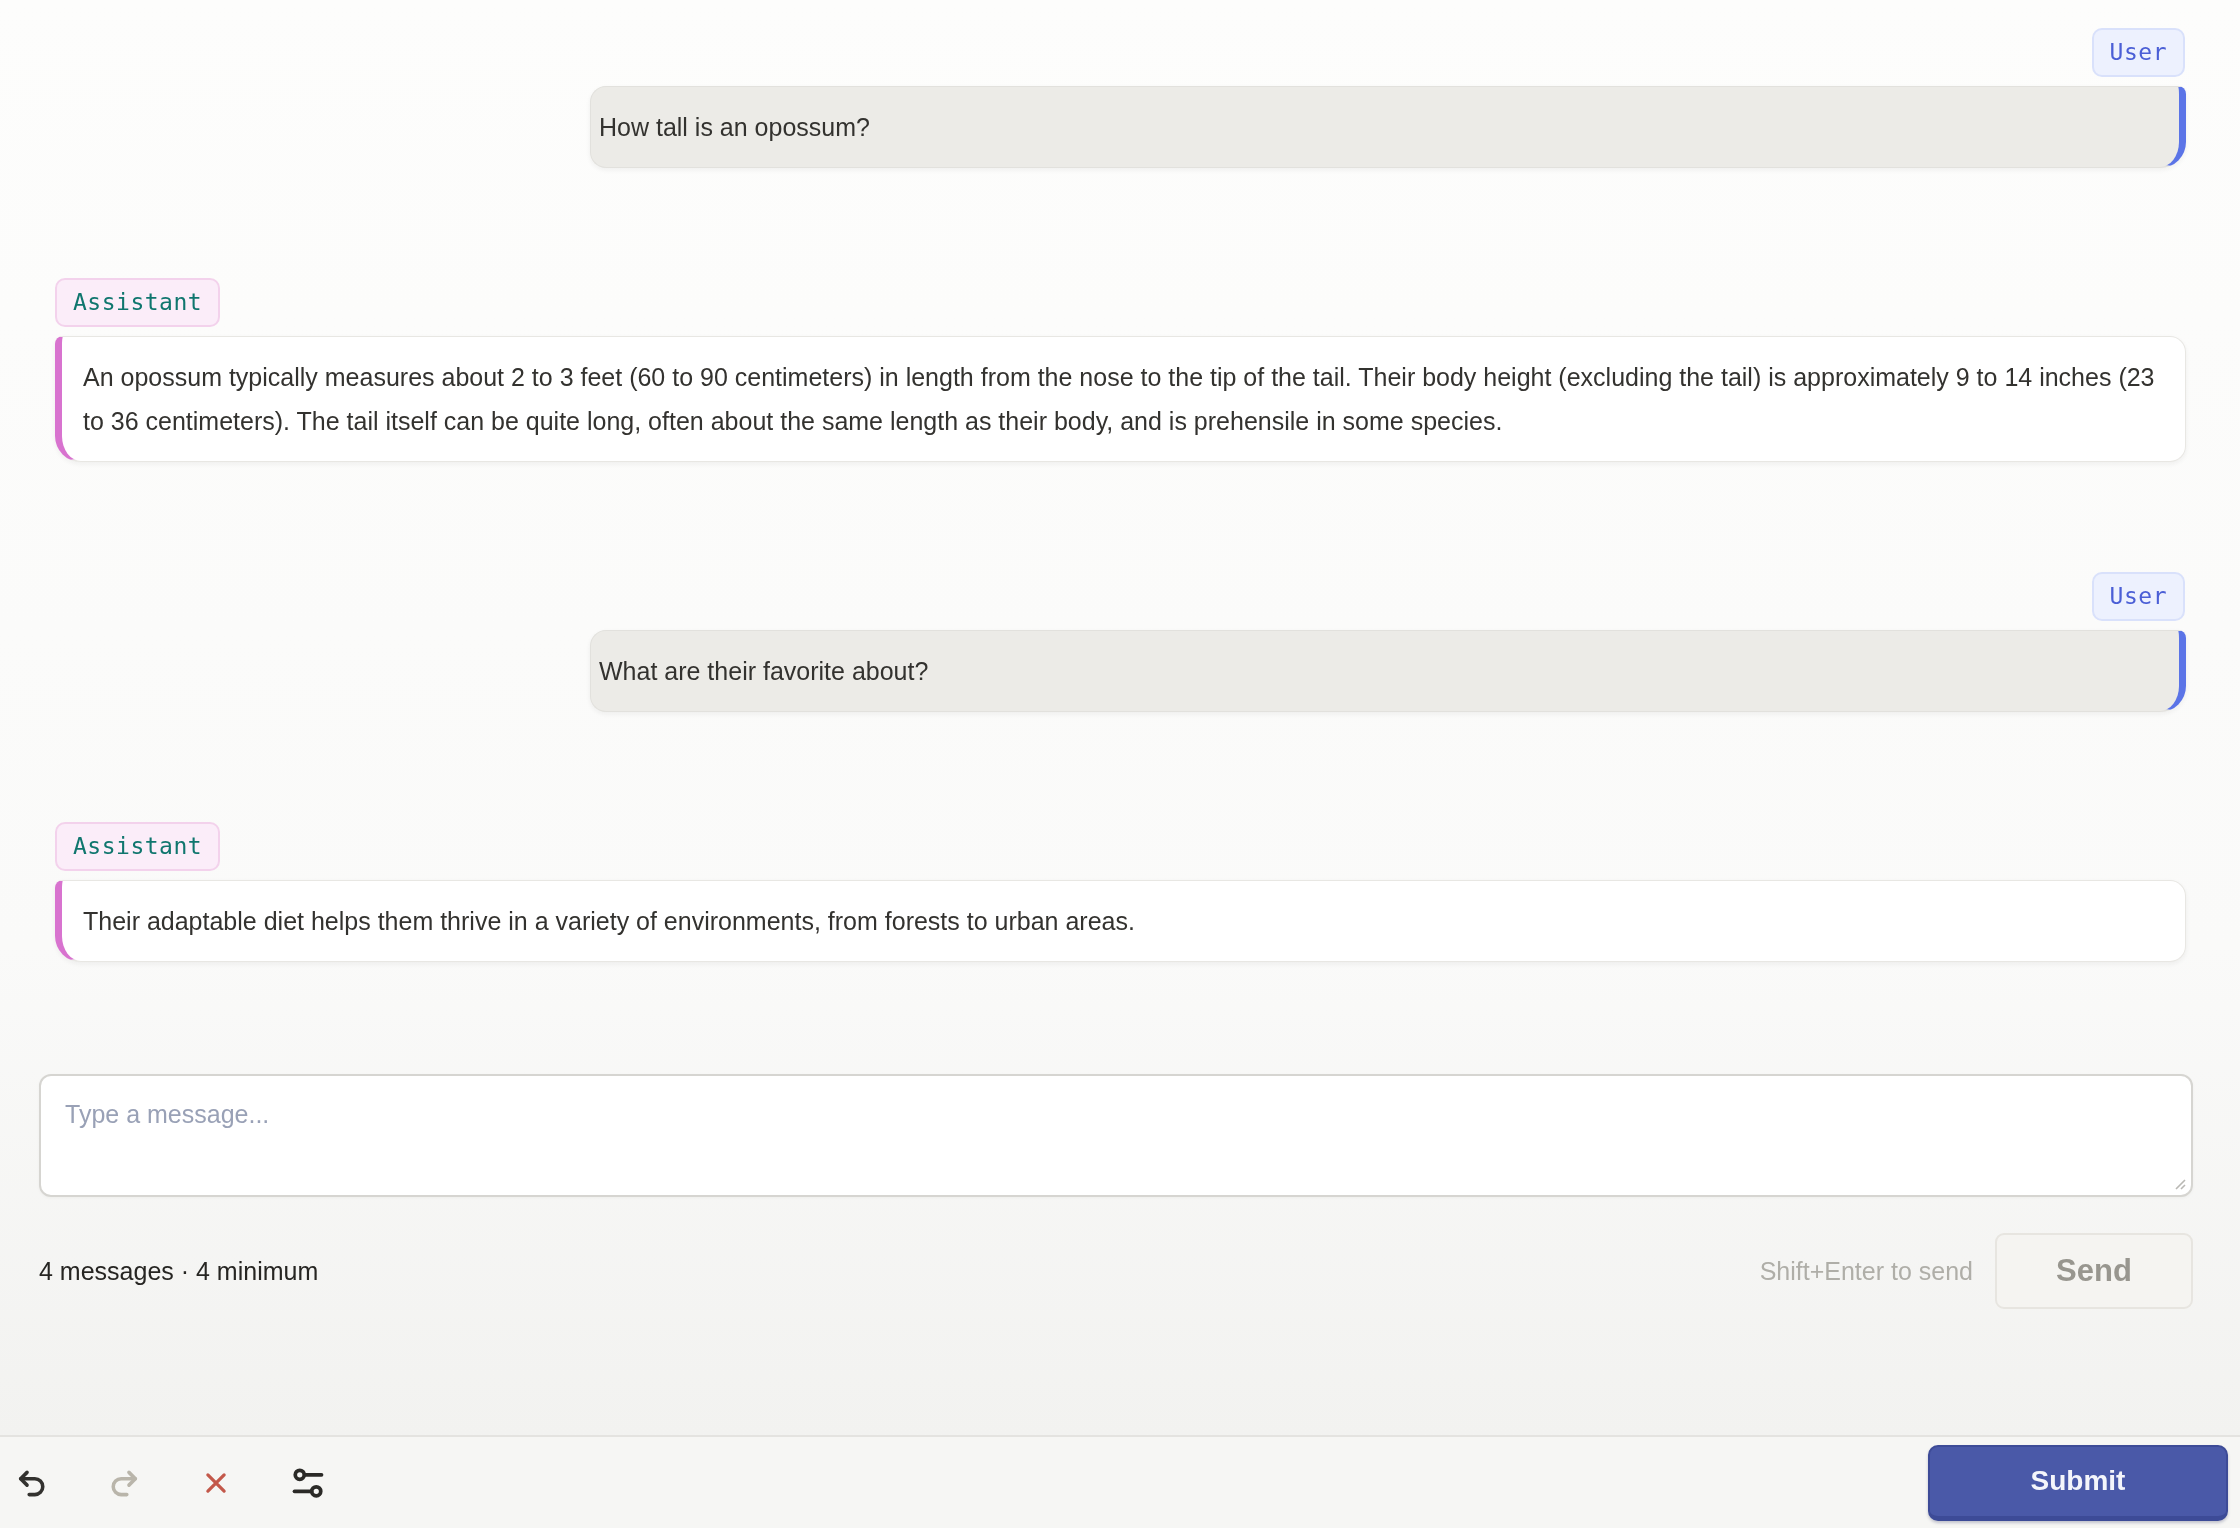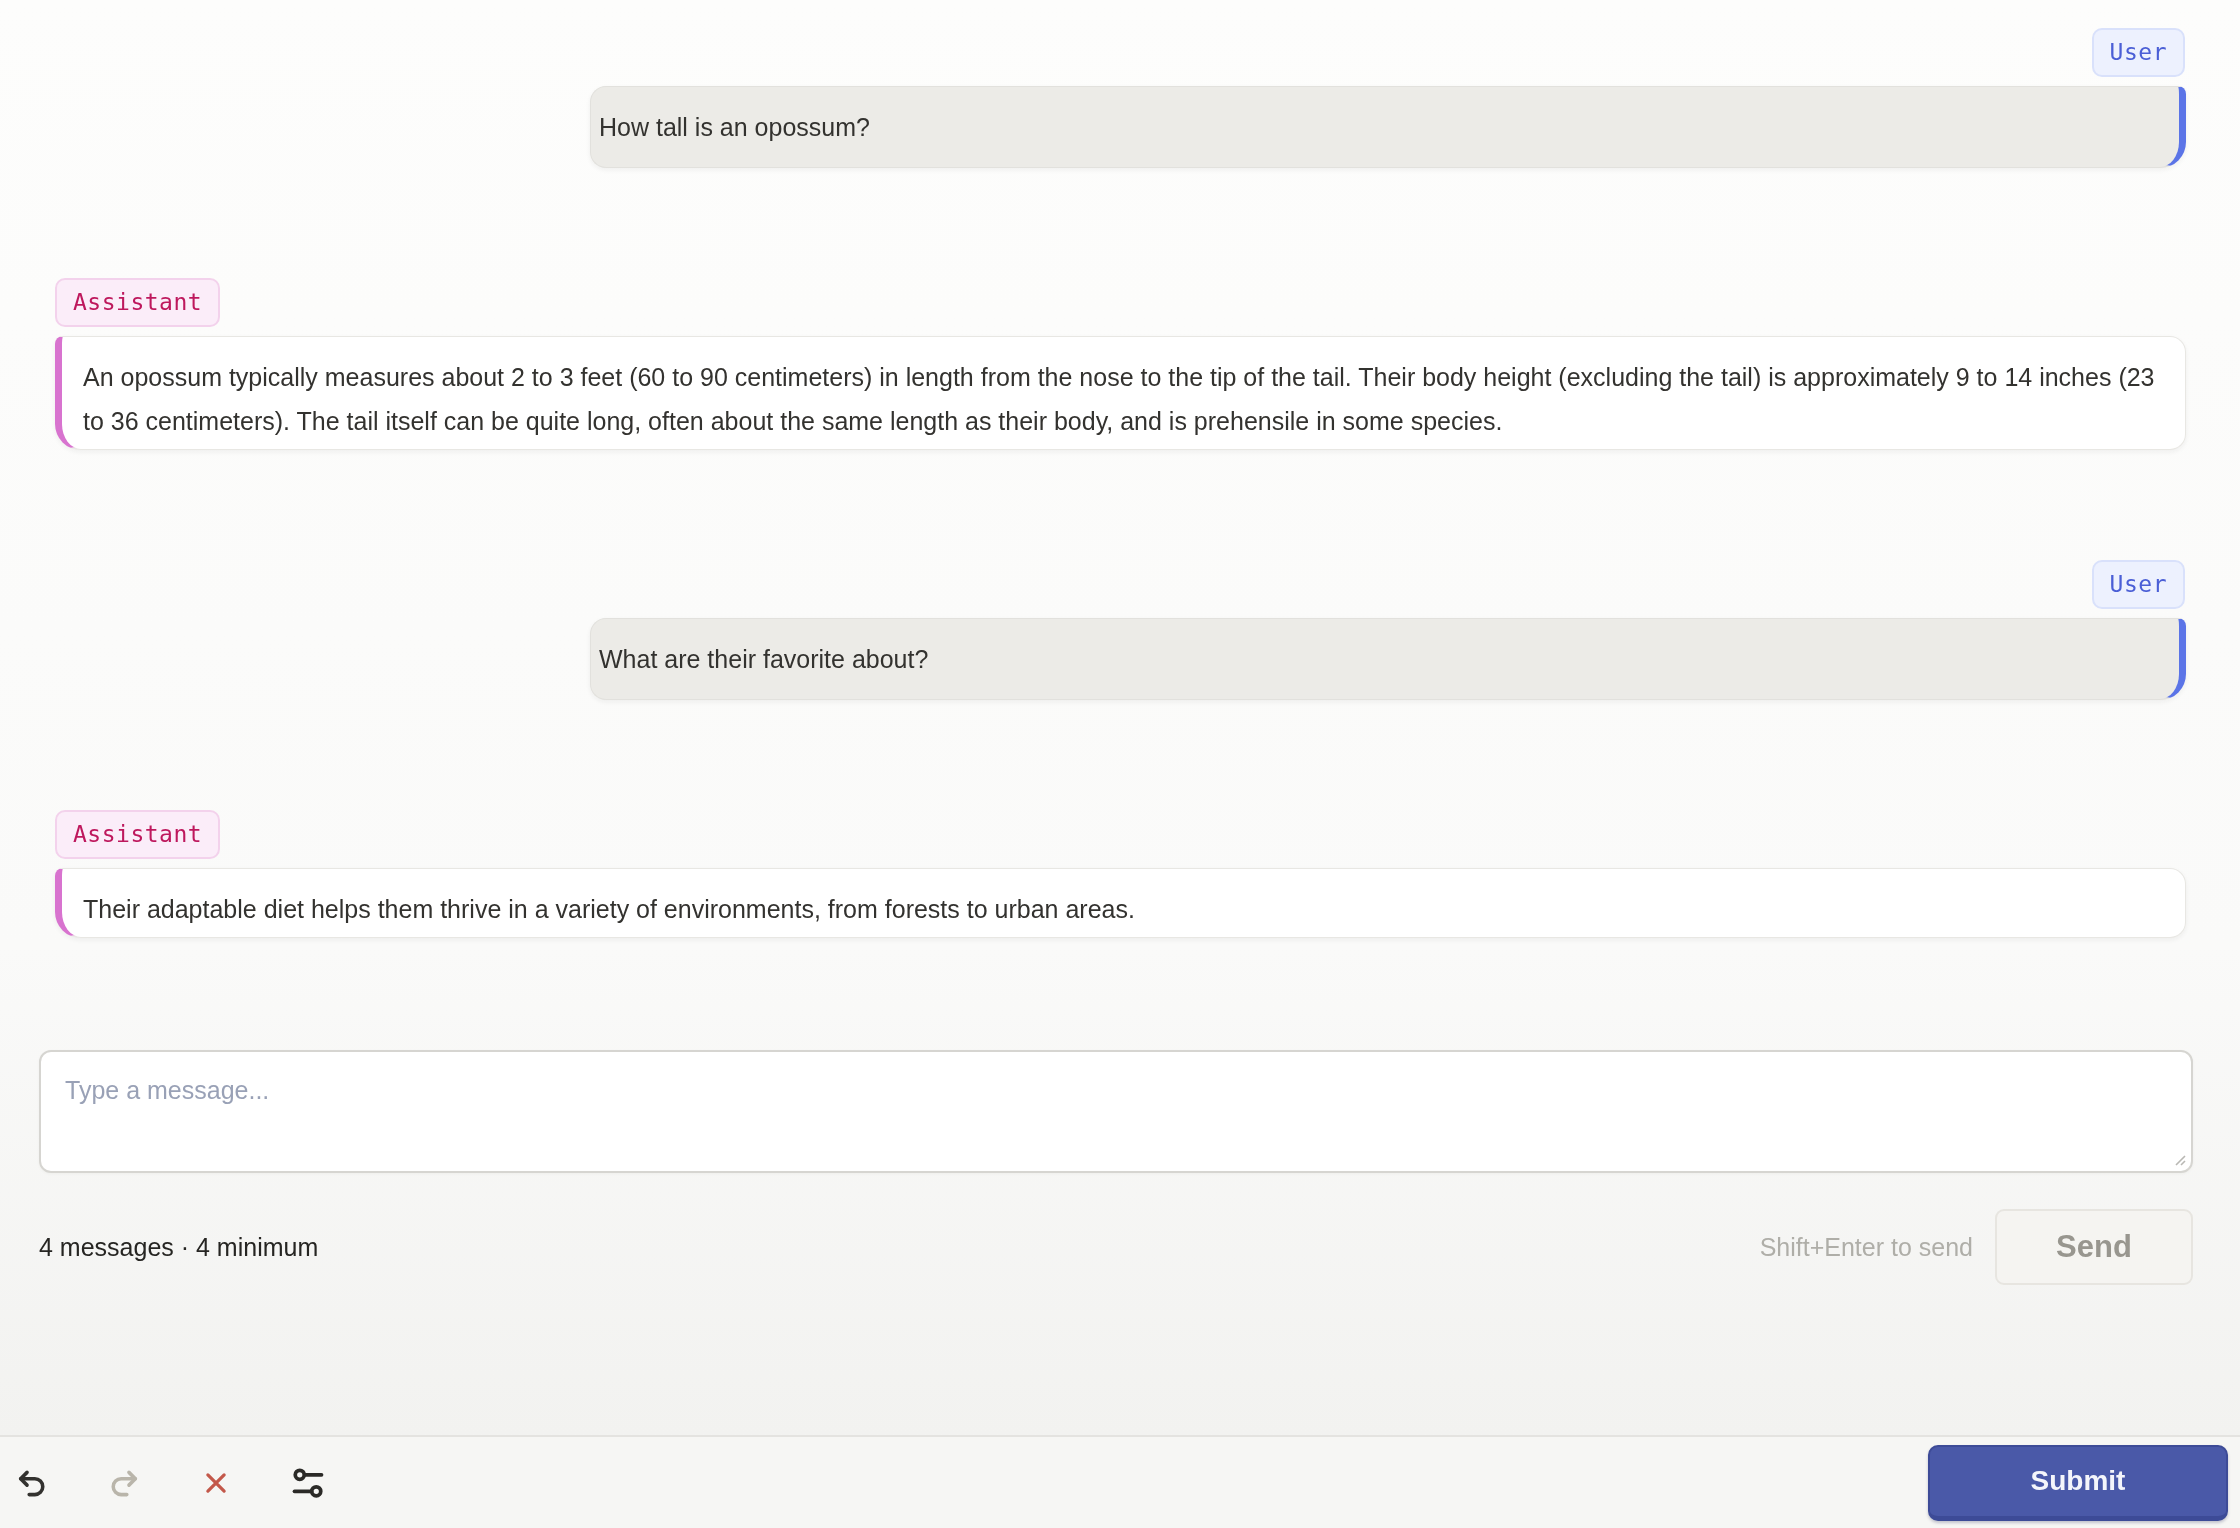--- a/index.html
+++ b/index.html
@@ -18,21 +18,21 @@
   .msg.user { align-items:flex-end; }
   .msg.assistant { align-items:stretch; }
 
   .badge {
     font-family:"DejaVu Sans Mono","Liberation Mono",monospace;
     font-weight:400; font-size:23px; line-height:1;
     padding:11px 16px; border-radius:10px; letter-spacing:0.5px;
     display:inline-block; width:max-content;
   }
   .badge-user  { color:#4B5FD6; background:#EDF1FE; border:2px solid #D9E1FB; margin-right:55px; }
-  .badge-assist{ color:#be185d; background:#FBEDF9; border:2px solid #F3D2EC; margin-left:55px; }
+  .badge-assist{ color:#0f766e; background:#FBEDF9; border:2px solid #F3D2EC; margin-left:55px; }
 
   .bubble {
     margin-top:9px; font-size:25px; line-height:44px; color:#33322F;
     box-shadow:0 2px 5px rgba(40,40,35,0.06);
   }
   .bubble p { margin:0; }
   .bubble p + p { margin-top:54px; }
 
   .bubble-user {
     width:1596px; margin-right:54px;
@@ -41,21 +41,21 @@
     border-right:7px solid #5B74E7;
     border-radius:16px 8px 26px 16px;
     padding:18px 8px;
   }
   .bubble-assist {
     margin-left:55px; margin-right:54px;
     background:#FFFFFF;
     border:1px solid #E8E7E3;
     border-left:7px solid #D873CF;
     border-radius:8px 16px 16px 26px;
-    padding:18px 28px 6px 21px;
+    padding:18px 28px 18px 21px;
   }
 
   
   .composer { margin-top:112px; padding:0 47px 0 39px; }
   .input-wrap { position:relative; }
   .composer textarea {
     width:100%; height:123px; resize:none; outline:none; display:block;
     border:2px solid #D6D5D1; border-radius:12px;
     background:#FFFFFF; padding:24px;
     font-family:"Liberation Sans",sans-serif; font-size:25px; color:#33322F;

